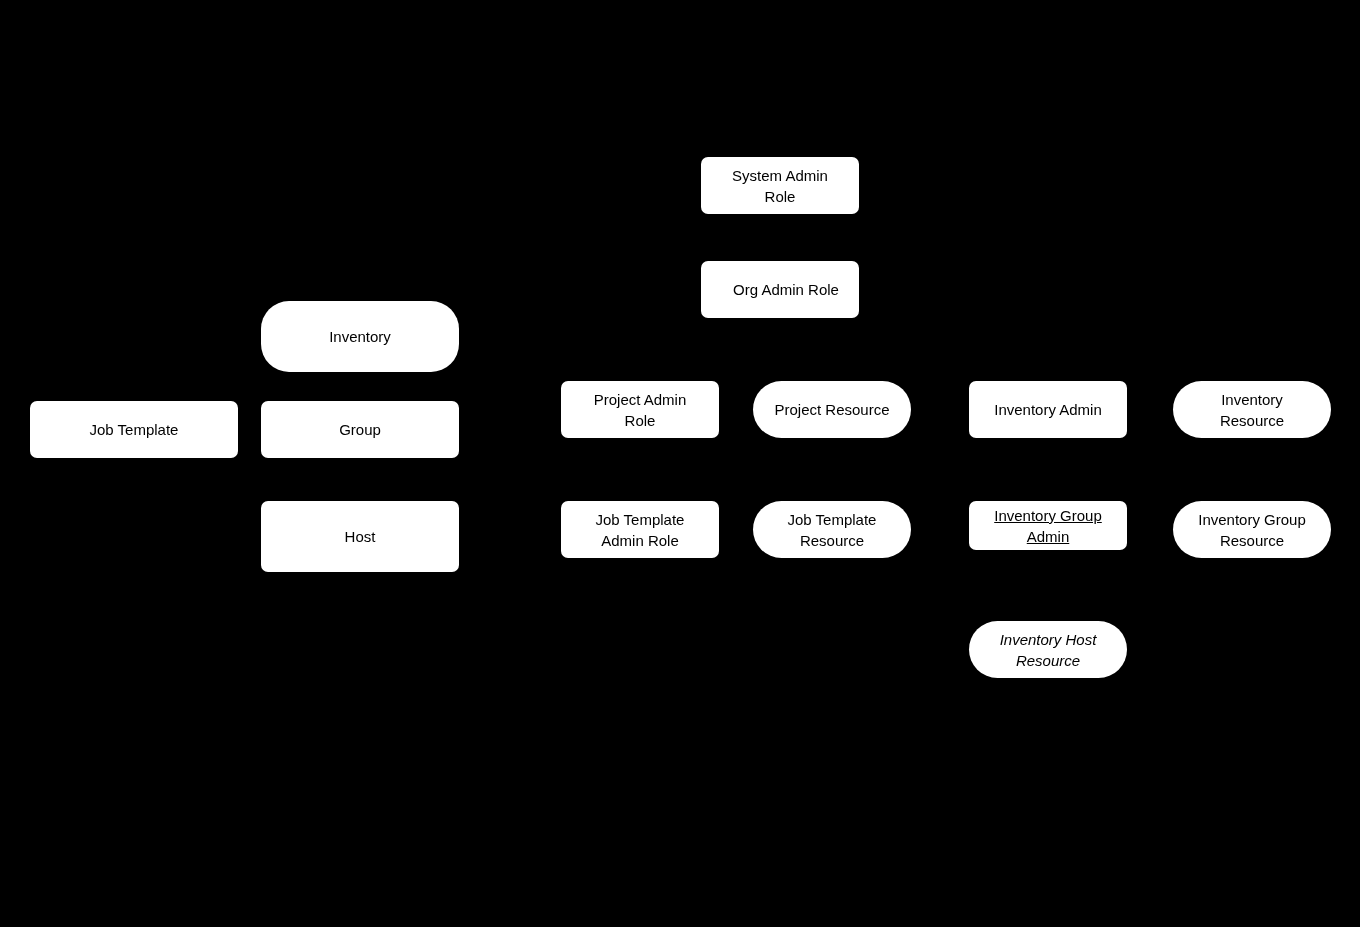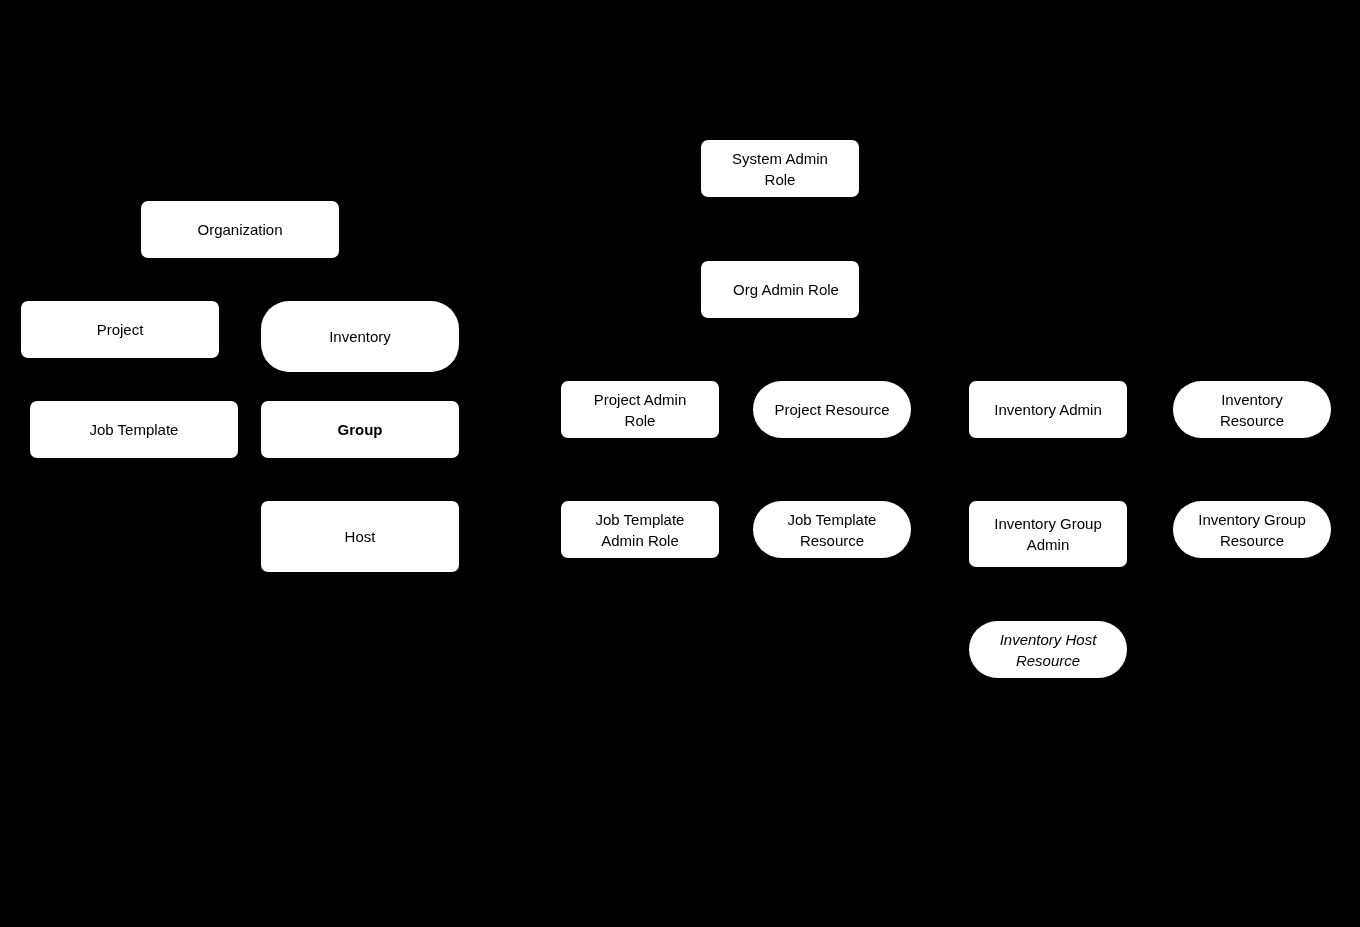--- a/index.html
+++ b/index.html
@@ -36,39 +36,33 @@
   }
   .node-label {
     display: block;
     width: 100%;
   }
 </style>
 </head>
 <body>
 
 <div id="diagram-canvas" style="--bg: #000000; --node-fill: #ffffff; --node-text: #000000;">
-    <div class="node rect" style="left: 141px; top: 201px; width: 198px; height: 57px;">
-      <span class="node-label">Organization</span>
-    </div>
-    <div class="node rect" style="left: 21px; top: 301px; width: 198px; height: 57px;">
-      <span class="node-label">Project</span>
-    </div>
     <div class="node rect" style="left: 261px; top: 301px; width: 198px; height: 71px; border-radius: 28px;">
       <span class="node-label">Inventory</span>
     </div>
     <div class="node rect" style="left: 30px; top: 401px; width: 208px; height: 57px;">
       <span class="node-label">Job Template</span>
     </div>
-    <div class="node rect" style="left: 261px; top: 401px; width: 198px; height: 57px; font-weight: bold;">
+    <div class="node rect" style="left: 261px; top: 401px; width: 198px; height: 57px;">
       <span class="node-label">Group</span>
     </div>
     <div class="node rect" style="left: 261px; top: 501px; width: 198px; height: 71px;">
       <span class="node-label">Host</span>
     </div>
-    <div class="node rect" style="left: 701px; top: 140px; width: 158px; height: 57px; justify-content: center;">
+    <div class="node rect" style="left: 701px; top: 157px; width: 158px; height: 57px; justify-content: center;">
       <span class="node-label">System Admin Role</span>
     </div>
     <div class="node rect" style="left: 701px; top: 261px; width: 158px; height: 57px; padding-left: 32px;">
       <span class="node-label">Org Admin Role</span>
     </div>
     <div class="node rect" style="left: 561px; top: 381px; width: 158px; height: 57px;">
       <span class="node-label">Project Admin Role</span>
     </div>
     <div class="node rect" style="left: 969px; top: 381px; width: 158px; height: 57px;">
       <span class="node-label">Inventory Admin</span>
@@ -78,21 +72,21 @@
     </div>
     <div class="node rect" style="left: 561px; top: 501px; width: 158px; height: 57px;">
       <span class="node-label">Job Template Admin Role</span>
     </div>
     <div class="node pill" style="left: 1173px; top: 381px; width: 158px; height: 57px;">
       <span class="node-label">Inventory Resource</span>
     </div>
     <div class="node pill" style="left: 753px; top: 501px; width: 158px; height: 57px;">
       <span class="node-label">Job Template Resource</span>
     </div>
-    <div class="node rect" style="left: 969px; top: 501px; width: 158px; height: 66px;">
+    <div class="node rect" style="left: 969px; top: 501px; width: 158px; height: 49px; text-decoration: underline;">
       <span class="node-label">Inventory Group Admin</span>
     </div>
     <div class="node pill" style="left: 1173px; top: 501px; width: 158px; height: 57px;">
       <span class="node-label">Inventory Group Resource</span>
     </div>
     <div class="node pill" style="left: 969px; top: 621px; width: 158px; height: 57px; font-style: italic;">
       <span class="node-label">Inventory Host Resource</span>
     </div>
   </div>
 

